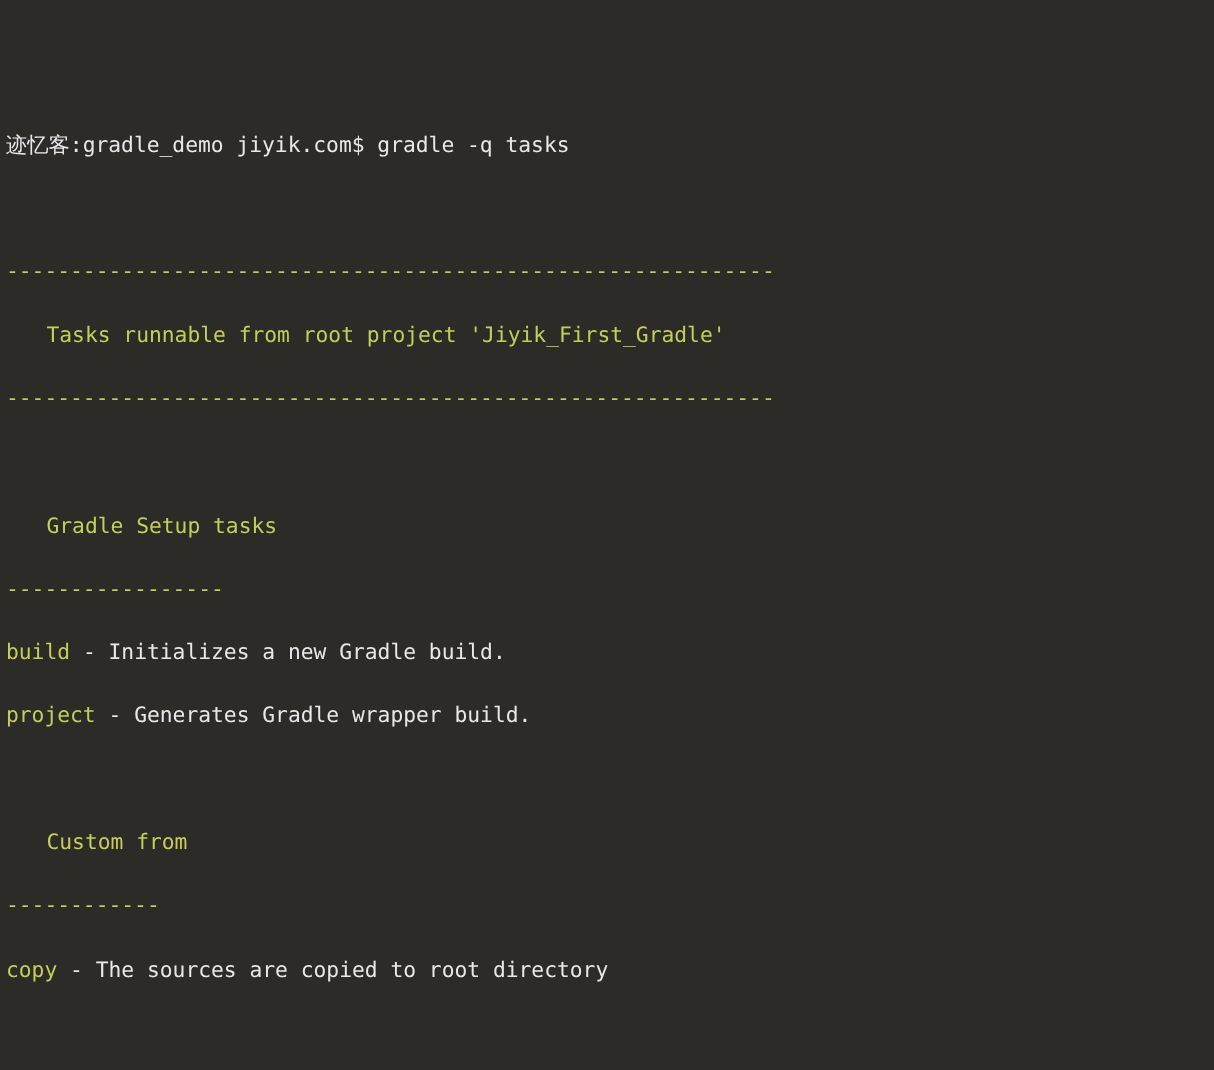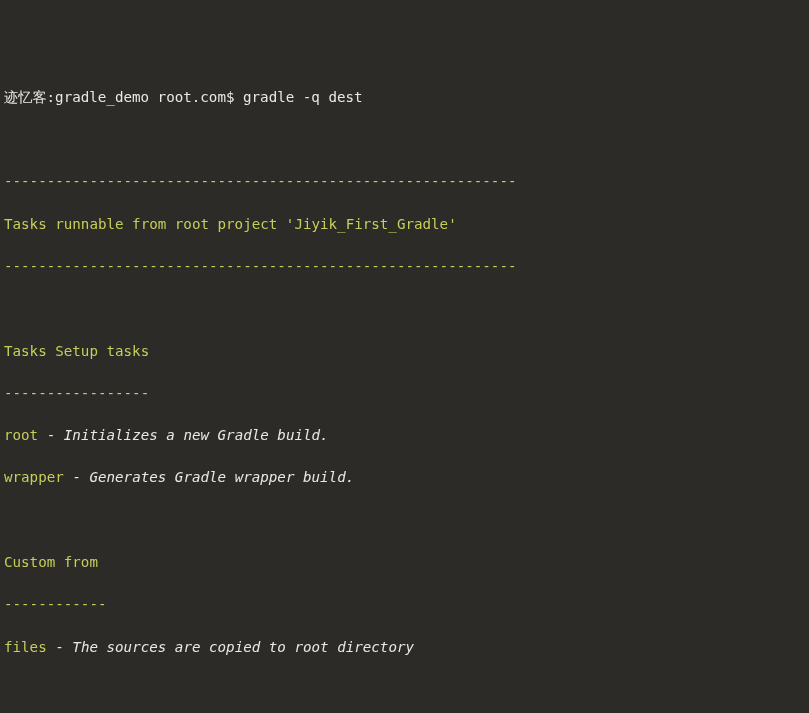--- a/index.html
+++ b/index.html
@@ -11,45 +11,45 @@
     line-height: 1.49;
     padding: 2px 4px;
     width: 809px;
     overflow: hidden;
     white-space: pre;
   }
   .prompt-host { color: #e8e8e8; }
   .dollar { color: #e8e8e8; }
   .cmd { color: #e8e8e8; }
   .dash { color: #c6ce5a; }
-  .section { color: #c6ce5a; }
+  .section { color: #c6ce5a; margin-left: 27px; }
   .task-name { color: #c6ce5a; }
   .sep { color: #e8e8e8; }
-  .desc { color: #e8e8e8; font-style: italic; }
+  .desc { color: #e8e8e8; }
   .line { white-space: pre; }
 </style>
 </head>
 <body>
 
 
 
-<div class="line"><span class="prompt-host">迹忆客:gradle_demo root.com</span><span class="dollar">$</span> <span class="cmd">gradle -q dest</span></div>
+<div class="line"><span class="prompt-host">迹忆客:gradle_demo jiyik.com</span><span class="dollar">$</span> <span class="cmd">gradle -q tasks</span></div>
 <div class="line"> </div>
 <div class="line dash">------------------------------------------------------------</div>
 <div class="line section">Tasks runnable from root project 'Jiyik_First_Gradle'</div>
 <div class="line dash">------------------------------------------------------------</div>
 <div class="line"> </div>
-<div class="line section">Tasks Setup tasks</div>
+<div class="line section">Gradle Setup tasks</div>
 <div class="line dash">-----------------</div>
-<div class="line"><span class="task-name">root</span><span class="sep"> - </span><span class="desc">Initializes a new Gradle build.</span></div>
-<div class="line"><span class="task-name">wrapper</span><span class="sep"> - </span><span class="desc">Generates Gradle wrapper build.</span></div>
+<div class="line"><span class="task-name">build</span><span class="sep"> - </span><span class="desc">Initializes a new Gradle build.</span></div>
+<div class="line"><span class="task-name">project</span><span class="sep"> - </span><span class="desc">Generates Gradle wrapper build.</span></div>
 <div class="line"> </div>
 <div class="line section">Custom from</div>
 <div class="line dash">------------</div>
-<div class="line"><span class="task-name">files</span><span class="sep"> - </span><span class="desc">The sources are copied to root directory</span></div>
+<div class="line"><span class="task-name">copy</span><span class="sep"> - </span><span class="desc">The sources are copied to root directory</span></div>
 <div class="line"> </div>
 
 
 
 
 
 
 
 
 

